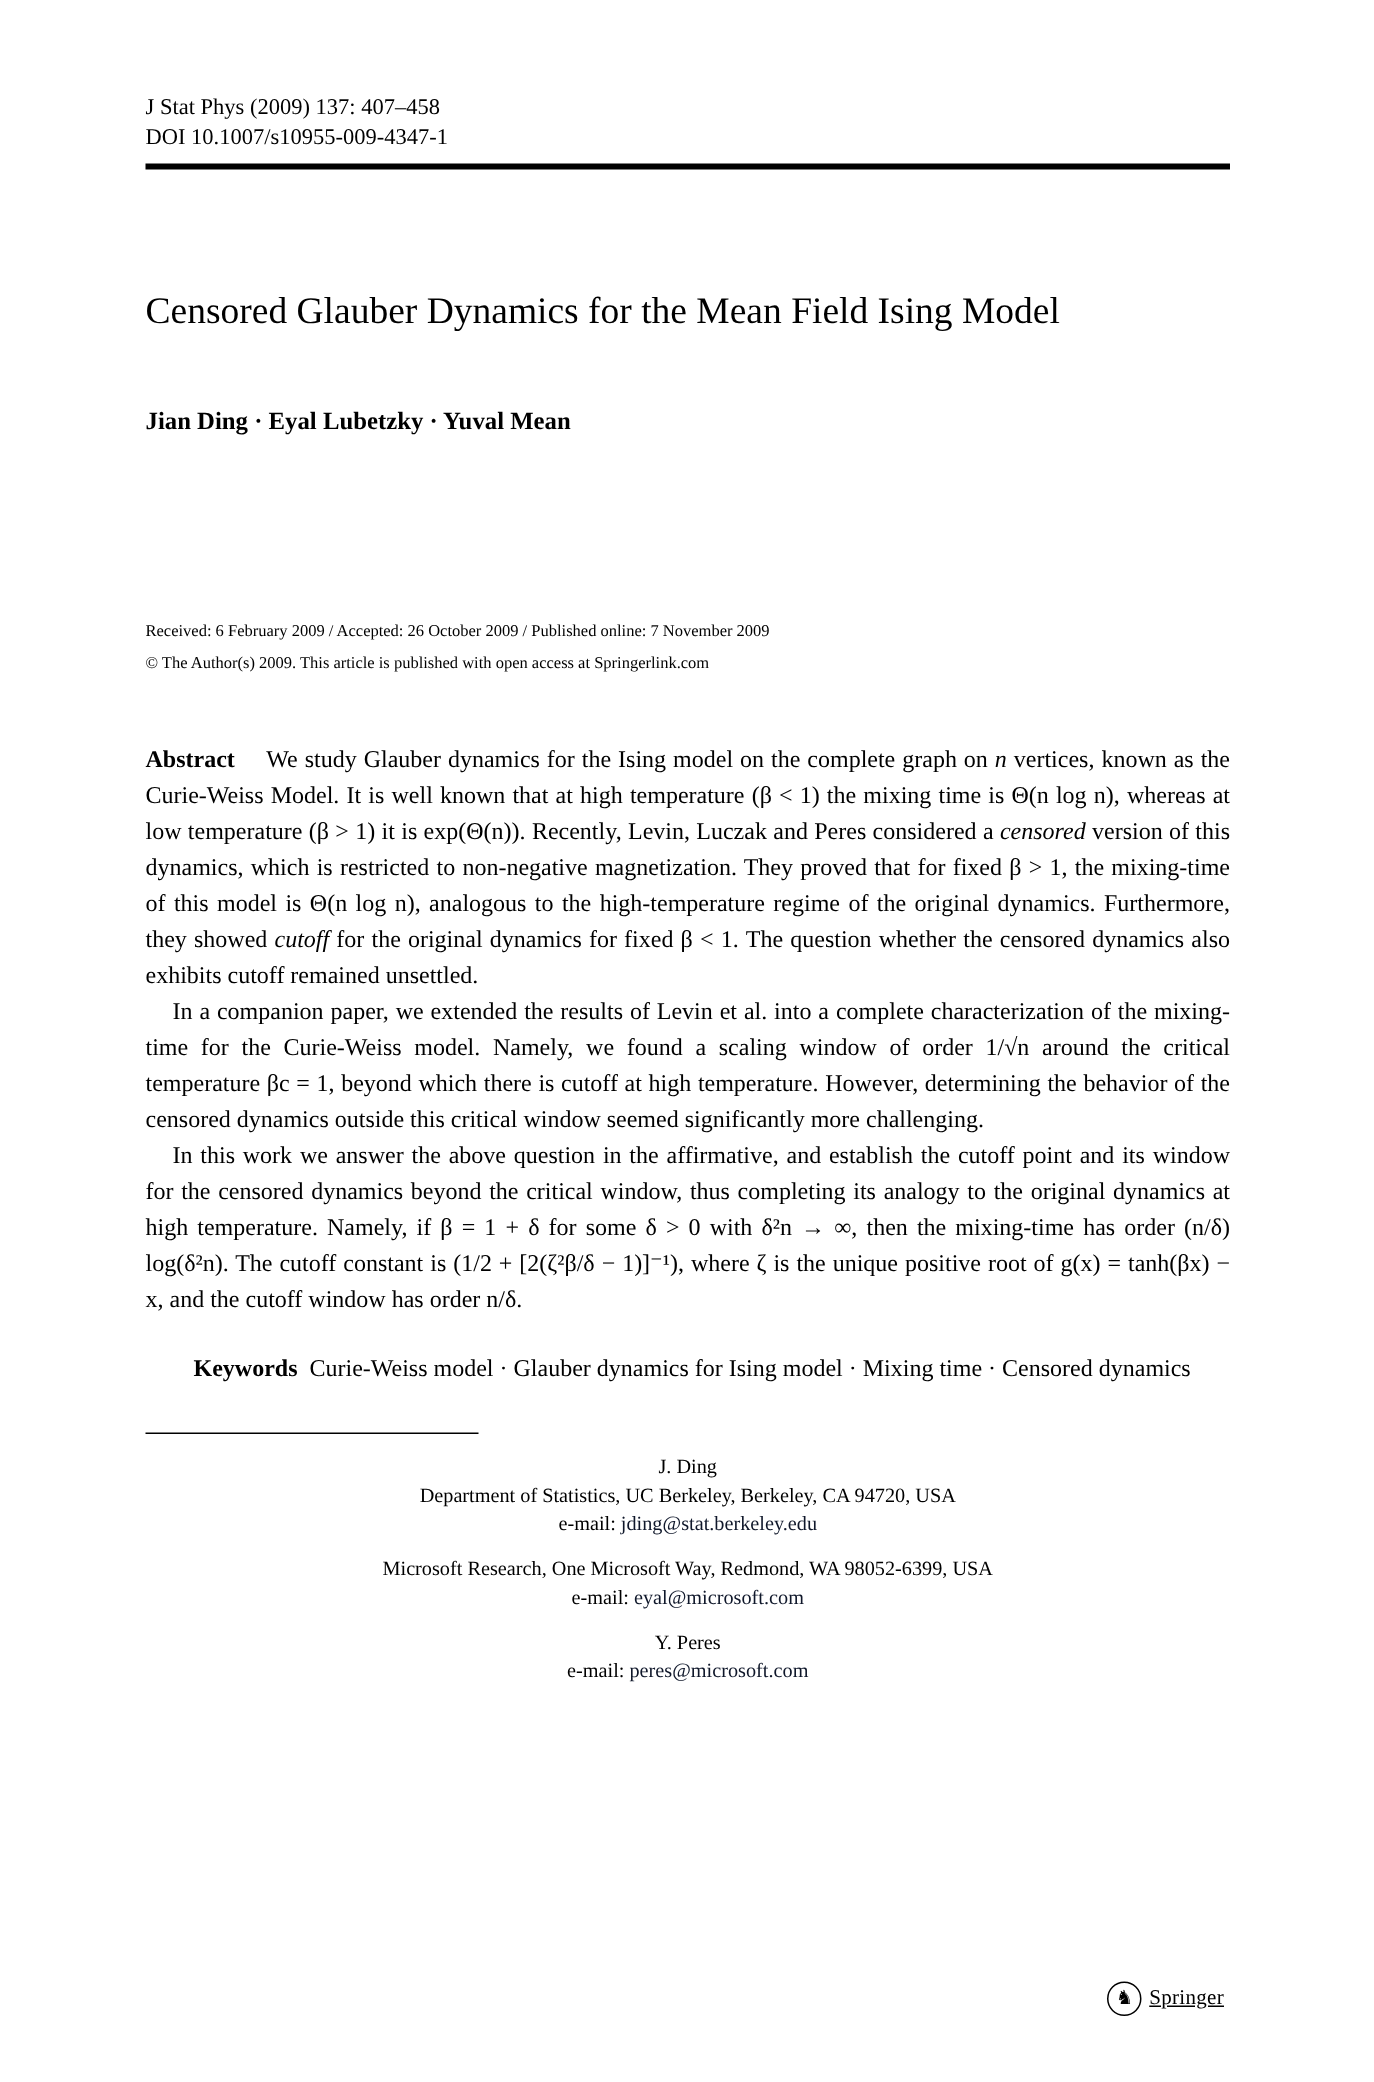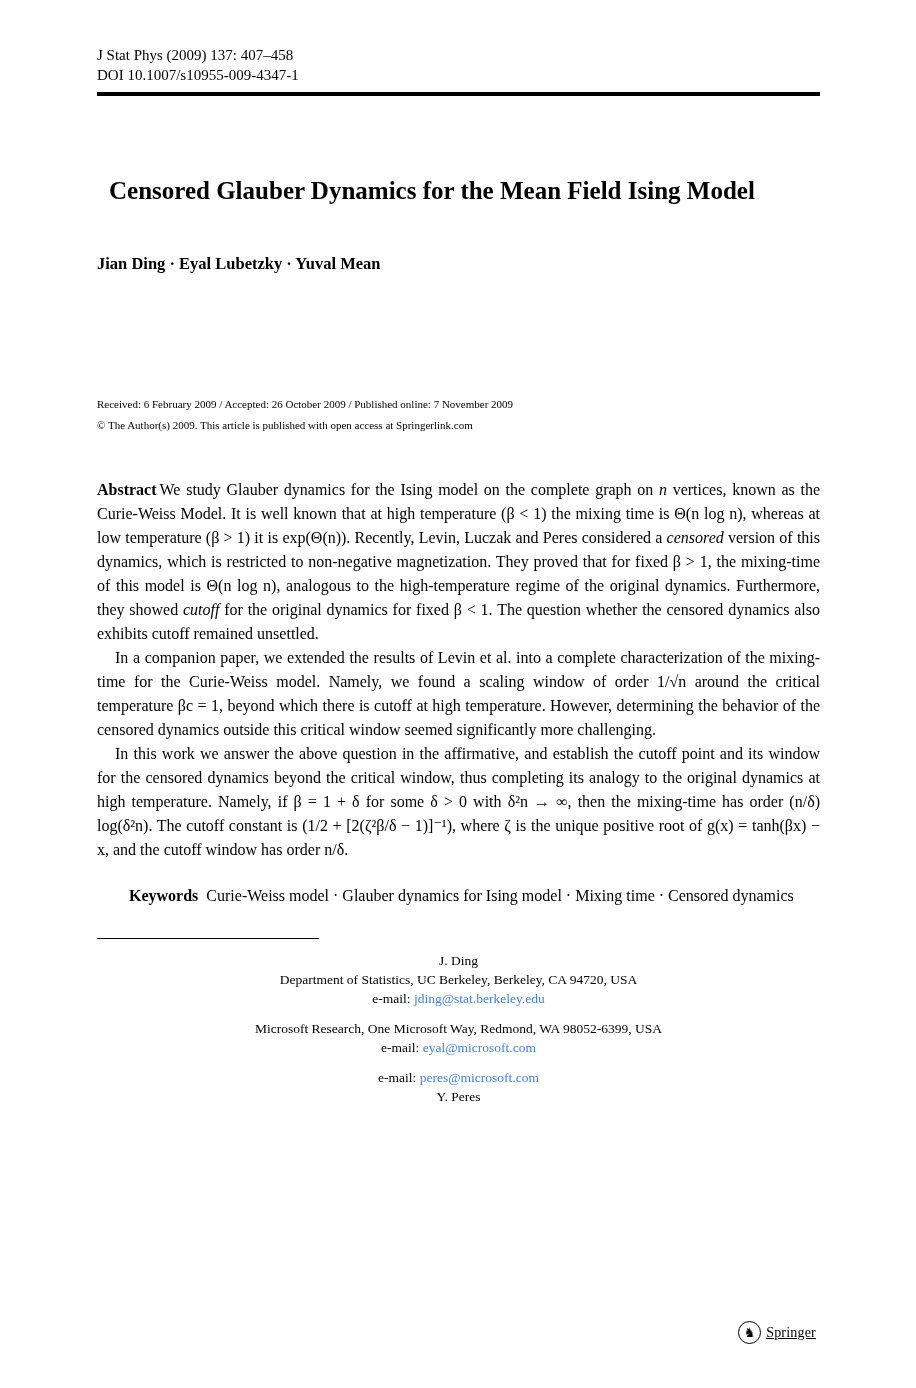--- a/index.html
+++ b/index.html
@@ -15,37 +15,37 @@
     font-family: "Liberation Serif", "DejaVu Serif", "DejaVu Sans", serif;
     color: #000000;
   }
   .page {
     position: absolute;
     left: 97px;
     top: 0;
     width: 723px;
   }
   
-  .jheader { padding-top: 45px; }
+  .jheader { padding-top: 62px; }
   .hline {
     font-size: 15px;
     line-height: 20px;
   }
   .rule-thick {
     margin-top: 7px;
     height: 4px;
     background: #000;
     width: 100%;
   }
   
   .title {
-    margin: 78px 0 0 12px;
+    margin: 78px 0 0 0;
     font-size: 25px;
     line-height: 33px;
-    font-weight: bold;
+    font-weight: normal;
     max-width: 658px;
   }
   .authors {
     margin-top: 46px;
     font-size: 16.5px;
     font-weight: bold;
     line-height: 21px;
   }
   
   .history {
@@ -55,21 +55,21 @@
   }
   
   .abstract { margin-top: 42px; }
   .para {
     margin: 0;
     font-size: 16px;
     line-height: 24px;
     text-align: justify;
   }
   .para.indent { text-indent: 18px; }
-  .lbl { margin-right: 3px; }
+  .lbl { margin-right: 21px; }
   .it { font-style: italic; }
   
   .keywords {
     margin: 22px 0 0 0;
     font-size: 16px;
     line-height: 24px;
     text-align: justify;
   }
   .keywords .lbl { margin-right: 8px; margin-left: 32px; }
   
@@ -79,21 +79,21 @@
     height: 1px;
     background: #000;
     margin-bottom: 12px;
   }
   .fn {
     font-size: 13.5px;
     line-height: 19px;
     margin-bottom: 11px;
   }
   .email {
-    color: #3b82f6;
+    color: #0f172a;
     text-decoration: none;
     cursor: pointer;
   }
   
   .springer {
     position: absolute;
     right: 100px;
     bottom: 44px;
     display: flex;
     align-items: center;
@@ -153,22 +153,22 @@
       <div>Department of Statistics, UC Berkeley, Berkeley, CA 94720, USA</div>
       <div><span>e-mail:</span> <a class="email">jding@stat.berkeley.edu</a></div>
     </div>
 
     <div class="fn">
       <div>Microsoft Research, One Microsoft Way, Redmond, WA 98052-6399, USA</div>
       <div><span>e-mail:</span> <a class="email">eyal@microsoft.com</a></div>
     </div>
 
     <div class="fn">
+      <div>Y. Peres</div>
       <div><span>e-mail:</span> <a class="email">peres@microsoft.com</a></div>
-      <div>Y. Peres</div>
     </div>
   </div>
 
 </div>
 
 <div class="springer">
   <span class="sp-icon">♞</span>
   <span class="sp-text">Springer</span>
 </div>
 

